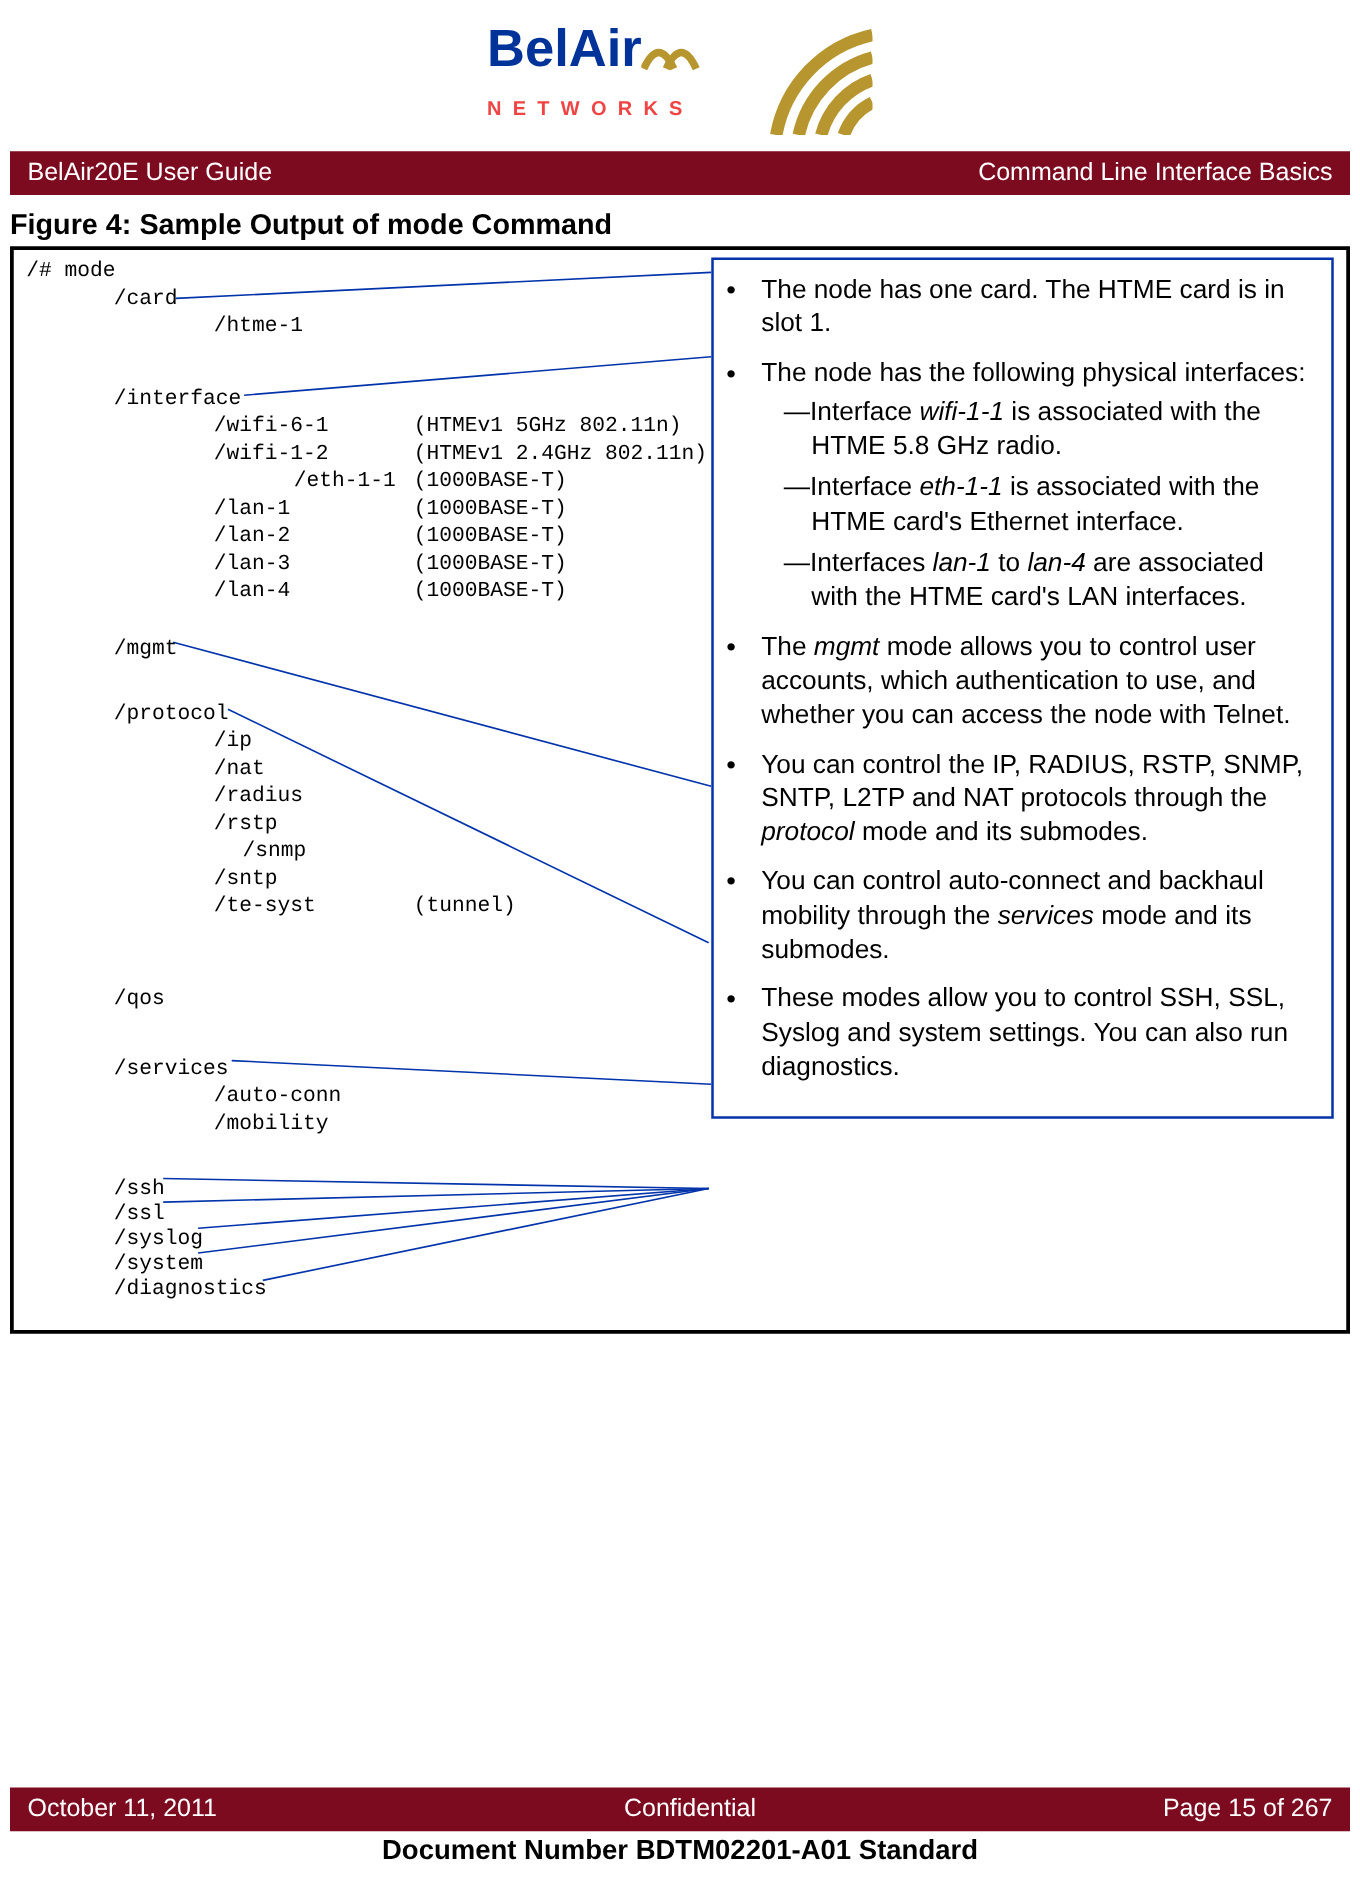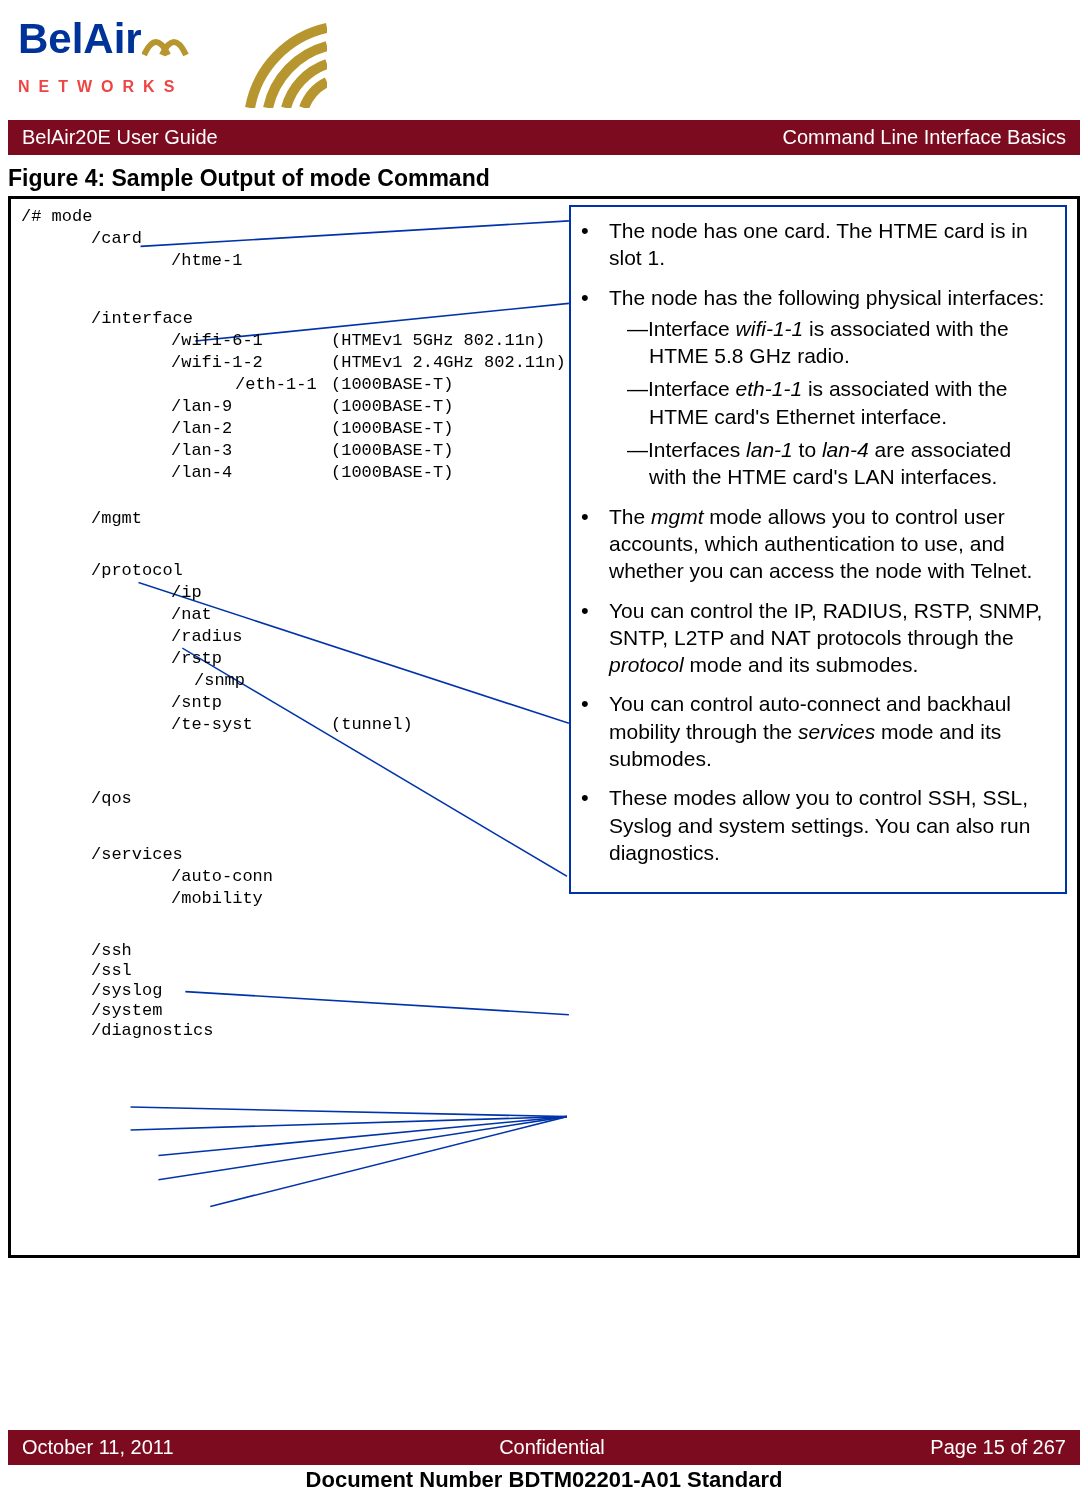--- a/index.html
+++ b/index.html
@@ -1,26 +1,26 @@
 <!DOCTYPE html>
 <html><head>
 <meta charset="utf-8">
 <style>
   * { margin: 0; padding: 0; box-sizing: border-box; }
   body { font-family: Verdana, Geneva, sans-serif; background: #fff; width: 1088px; height: 1511px; position: relative; color: #000; }
   .page { padding: 0 8px; }
-  .header { display: flex; justify-content: flex-start; align-items: flex-start; padding: 18px 10px 8px 10px; }
+  .header { display: flex; justify-content: center; align-items: flex-start; padding: 18px 10px 8px 10px; }
   .logo { font-weight: 700; font-size: 42px; color: #003399; line-height: 0.9; }
   .logo .spaced { font-size: 16px; letter-spacing: 9px; font-weight: 700; color: #ef4444; }
   .logo-line { display:inline-block; vertical-align: middle; }
   .logo svg { vertical-align: middle; }
   .arc-logo { width: 135px; height: 90px; }
   .bar { background: #7c0b20; color: #fff; padding: 6px 14px; font-size: 20px; display: flex; justify-content: space-between; font-family: "Gill Sans", "Gill Sans MT", sans-serif; }
   .fig-title { font-weight: 700; font-size: 23px; margin: 10px 0 4px 0; font-family: "Gill Sans", "Gill Sans MT", sans-serif; }
-  .figure-box { border: 3px solid #000; position: relative; height: 1062px; font-family: "Courier New", monospace; font-size: 17px; white-space: pre; padding: 12px 6px; overflow: hidden; }
+  .figure-box { border: 3px solid #000; position: relative; height: 870px; font-family: "Courier New", monospace; font-size: 17px; white-space: pre; padding: 12px 6px; overflow: hidden; }
   .mode-line { position: absolute; left: 10px; }
   .note-box { position: absolute; top: 6px; right: 10px; width: 498px; border: 2px solid #0033aa; background: #fff; padding: 10px 16px 14px 28px; font-family: "Gill Sans", "Gill Sans MT", Verdana, sans-serif; font-size: 21px; white-space: normal; line-height: 1.3; }
   .note-box ul { list-style: none; }
   .note-box > ul > li { position: relative; margin-bottom: 12px; padding-left: 10px; }
   .note-box > ul > li::before { content: "•"; position: absolute; left: -18px; top: 0; font-size: 22px; }
   .sub { margin-left: 18px; margin-top: 4px; text-indent: -22px; padding-left: 22px; margin-bottom: 6px; }
   .sub::before { content: "—"; }
   .em { font-style: italic; }
   svg.lines { position: absolute; top: 0; left: 0; width: 100%; height: 100%; pointer-events: none; }
   .footer { position: absolute; bottom: 18px; left: 8px; right: 8px; }
@@ -79,21 +79,21 @@
     <div class="mode-line" style="top:30px;left:80px;">/card</div>
     <div class="mode-line" style="top:52px;left:160px;">/htme-1</div>
 
     <div class="mode-line" style="top:110px;left:80px;">/interface</div>
     <div class="mode-line" style="top:132px;left:160px;">/wifi-6-1</div>
     <div class="mode-line" style="top:132px;left:320px;">(HTMEv1 5GHz 802.11n)</div>
     <div class="mode-line" style="top:154px;left:160px;">/wifi-1-2</div>
     <div class="mode-line" style="top:154px;left:320px;">(HTMEv1 2.4GHz 802.11n)</div>
     <div class="mode-line" style="top:176px;left:176px;margin-left:48px;">/eth-1-1</div>
     <div class="mode-line" style="top:176px;left:320px;">(1000BASE-T)</div>
-    <div class="mode-line" style="top:198px;left:160px;">/lan-9</div>
+    <div class="mode-line" style="top:198px;left:160px;">/lan-1</div>
     <div class="mode-line" style="top:198px;left:320px;">(1000BASE-T)</div>
     <div class="mode-line" style="top:220px;left:160px;">/lan-2</div>
     <div class="mode-line" style="top:220px;left:320px;">(1000BASE-T)</div>
     <div class="mode-line" style="top:242px;left:160px;">/lan-3</div>
     <div class="mode-line" style="top:242px;left:320px;">(1000BASE-T)</div>
     <div class="mode-line" style="top:264px;left:160px;">/lan-4</div>
     <div class="mode-line" style="top:264px;left:320px;">(1000BASE-T)</div>
 
     <div class="mode-line" style="top:310px;left:80px;">/mgmt</div>
 

